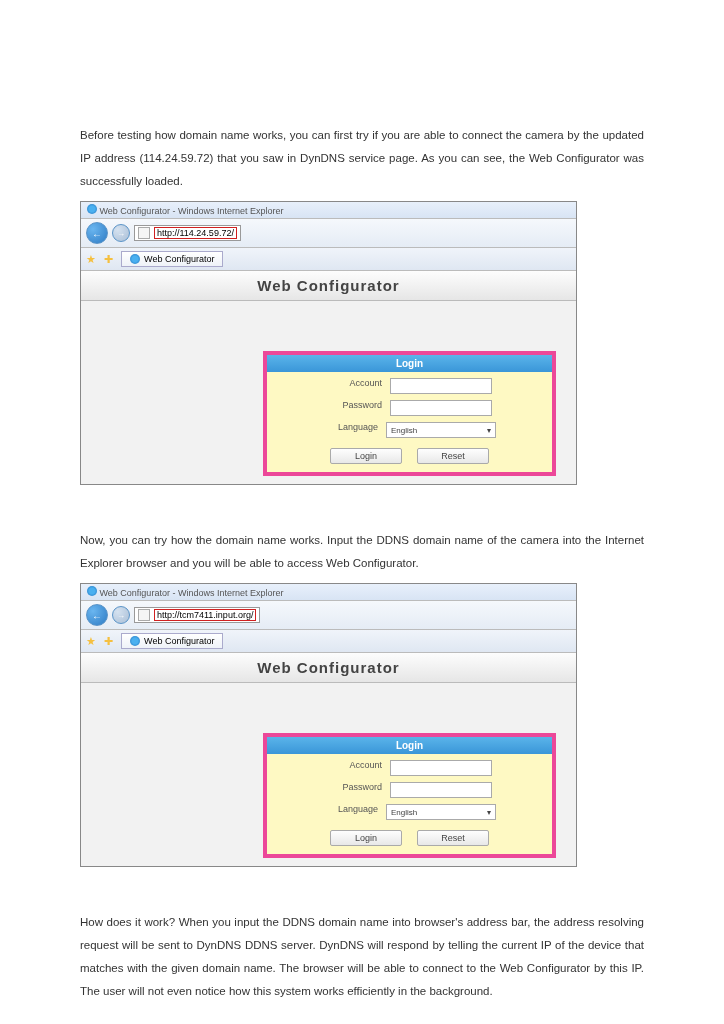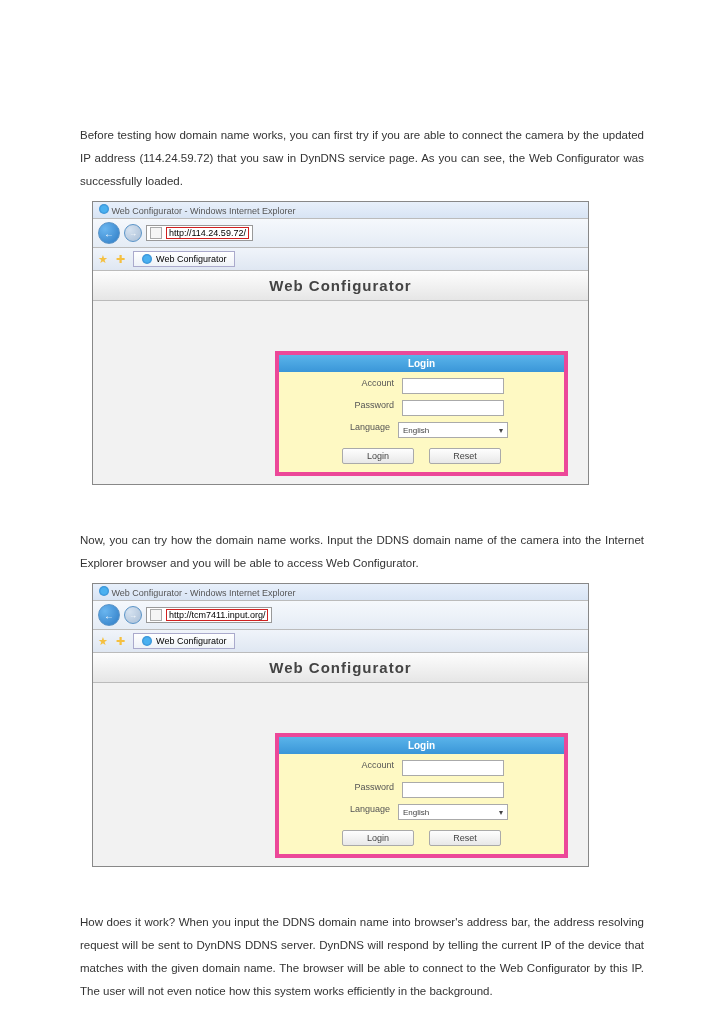--- a/index.html
+++ b/index.html
@@ -19,21 +19,21 @@
   .body-text {
     font-size: 11.5px;
     color: #333;
     line-height: 2.0;
     text-align: justify;
     margin-bottom: 8px;
     margin-top: 44px;
   }
   .screenshot {
     width: 495px;
-    margin-left: 12px;
+    margin-left: 0;
     margin-bottom: 40px;
     border: 1px solid #888;
     background: #e8eef5;
     font-size: 9px;
   }
   .ie-title {
     background: linear-gradient(#e8f0fb, #d8e4f4);
     padding: 2px 6px;
     font-size: 9px;
     color: #555;

